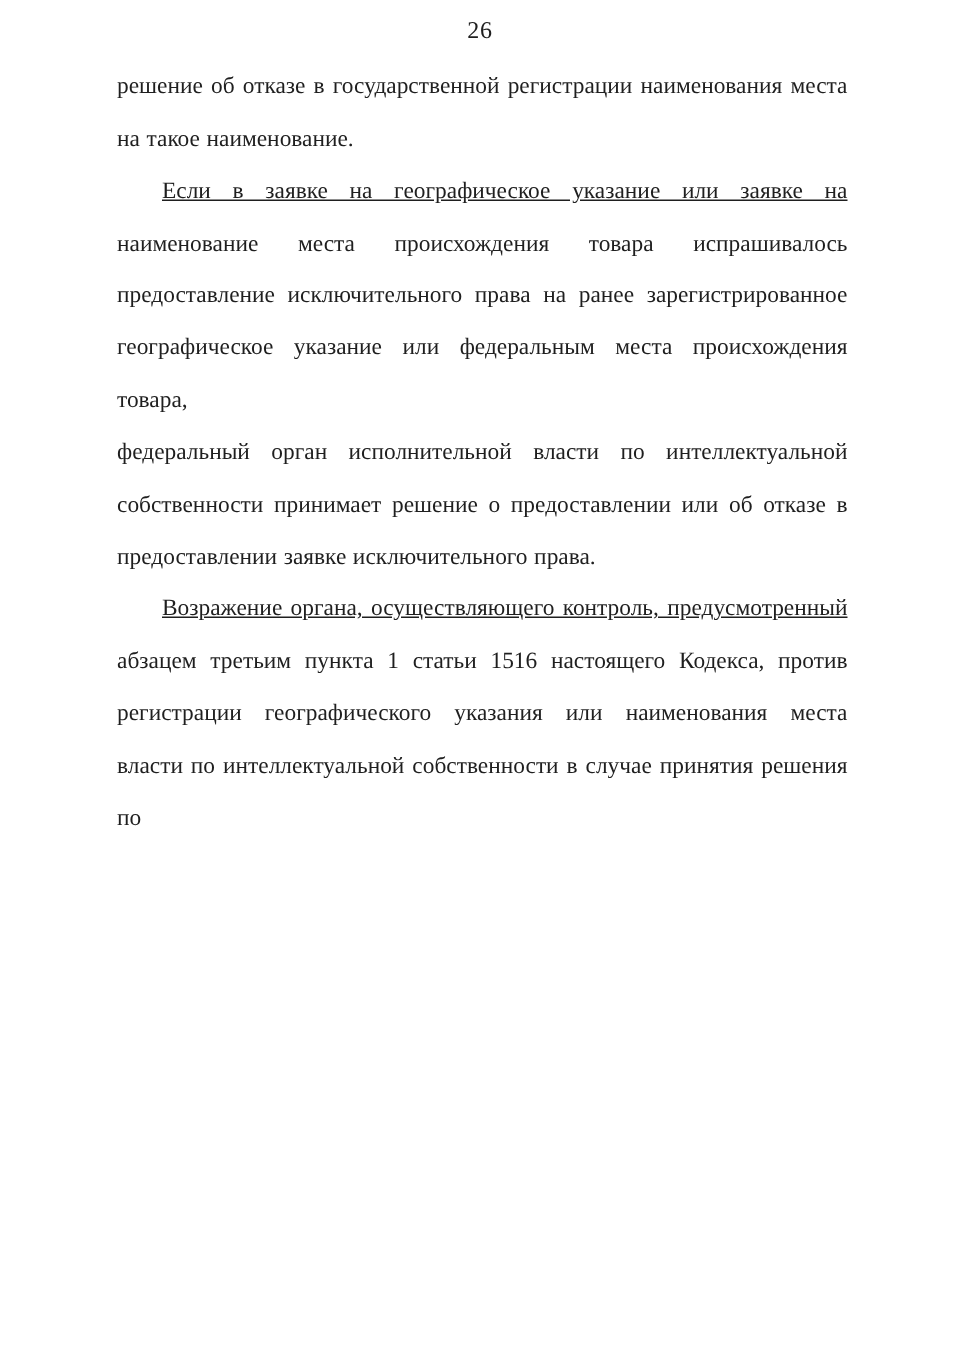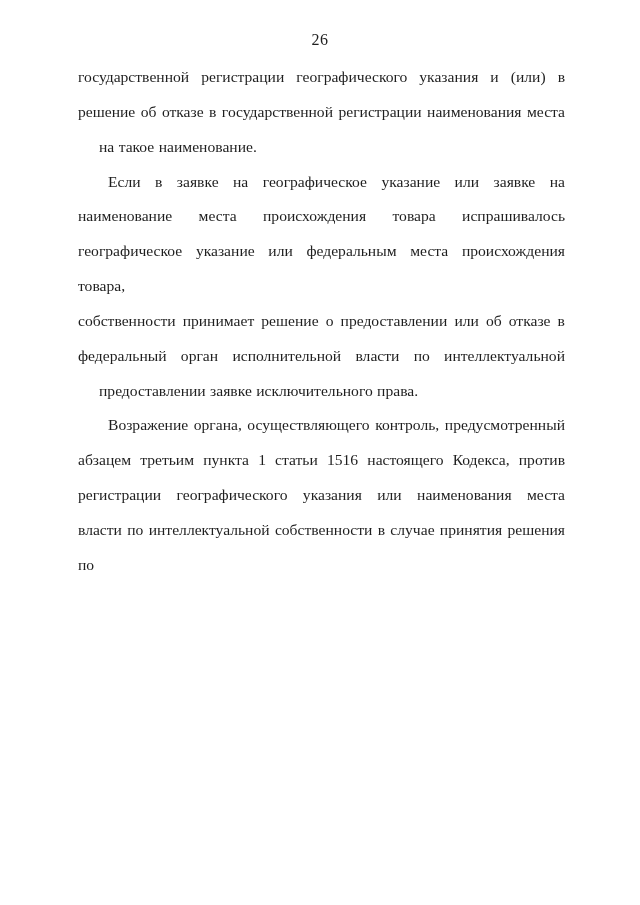--- a/index.html
+++ b/index.html
@@ -10,64 +10,64 @@
   .page {
     position: relative;
     width: 640px;
     height: 905px;
     background: #ffffff;
     overflow: hidden;
     font-family: "Liberation Serif", "DejaVu Serif", serif;
     color: #1f1f1f;
   }
   .page-number {
-    padding-top: 30px;
+    padding-top: 11px;
     text-align: center;
     font-size: 16px;
     line-height: 20px;
     letter-spacing: 0.5px;
   }
   .text-block {
     margin: 10px 75px 0 78px; 
   }
   .paragraph {
     margin: 0;
   }
   .line {
     font-size: 15.6px;
     line-height: 34.85px;
     text-align: justify;
     text-align-last: justify;
     word-spacing: 0.5px;
   }
   .line.last {
     text-align-last: left;
-    margin-left: 21px;
   }
   .line.indent {
     text-indent: 30px;
+    text-decoration: underline;
   }
 </style>
 </head>
 <body>
 
 <div class="page">
   <div class="page-number">26</div>
   <div class="text-block">
       <div class="paragraph">
-        <div class="line">государственной регистрации географического указания и (или) в</div>
         <div class="line">решение об отказе в государственной регистрации наименования места</div>
         <div class="line last">на такое наименование.</div>
       </div>
       <div class="paragraph">
         <div class="line indent">Если в заявке на географическое указание или заявке на</div>
         <div class="line">наименование места происхождения товара испрашивалось</div>
+        <div class="line">предоставление исключительного права на ранее зарегистрированное</div>
         <div class="line">географическое указание или федеральным места происхождения товара,</div>
+        <div class="line">федеральный орган исполнительной власти по интеллектуальной</div>
         <div class="line">собственности принимает решение о предоставлении или об отказе в</div>
-        <div class="line">федеральный орган исполнительной власти по интеллектуальной</div>
         <div class="line last">предоставлении заявке исключительного права.</div>
       </div>
       <div class="paragraph">
         <div class="line indent">Возражение органа, осуществляющего контроль, предусмотренный</div>
         <div class="line">абзацем третьим пункта 1 статьи 1516 настоящего Кодекса, против</div>
         <div class="line">регистрации географического указания или наименования места</div>
         <div class="line">власти по интеллектуальной собственности в случае принятия решения по</div>
       </div>
     </div>
 </div>

